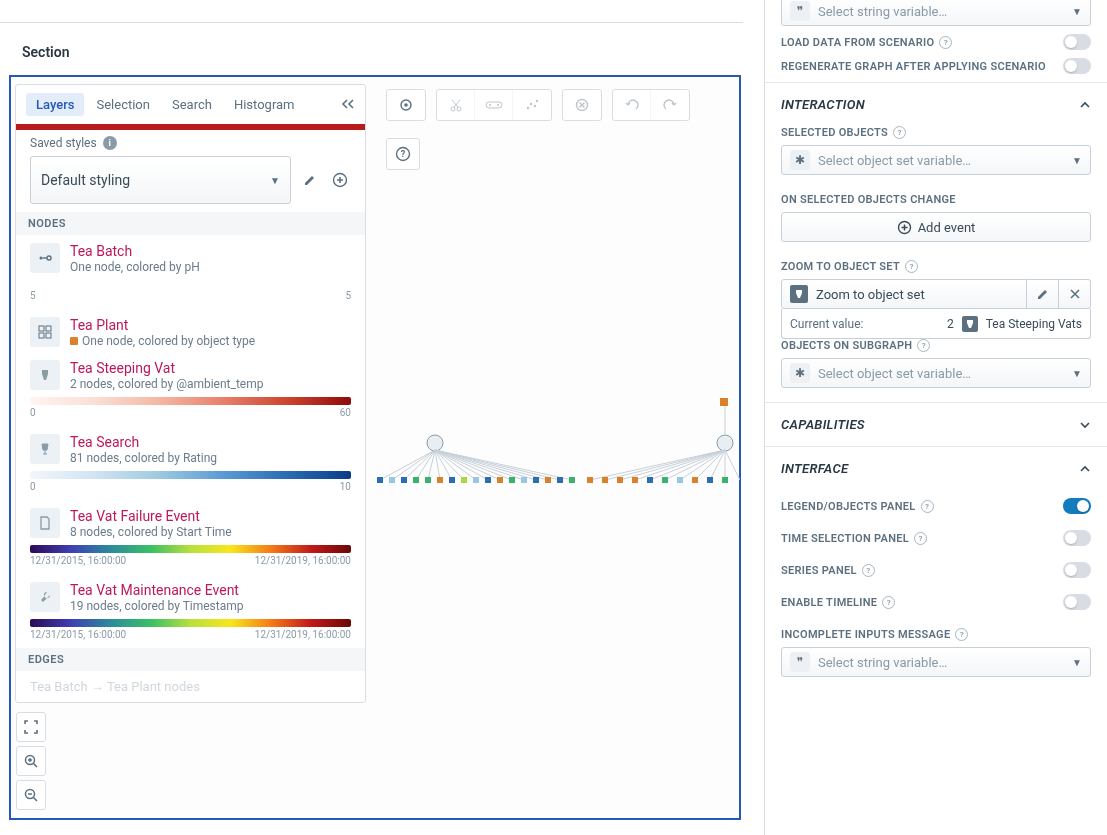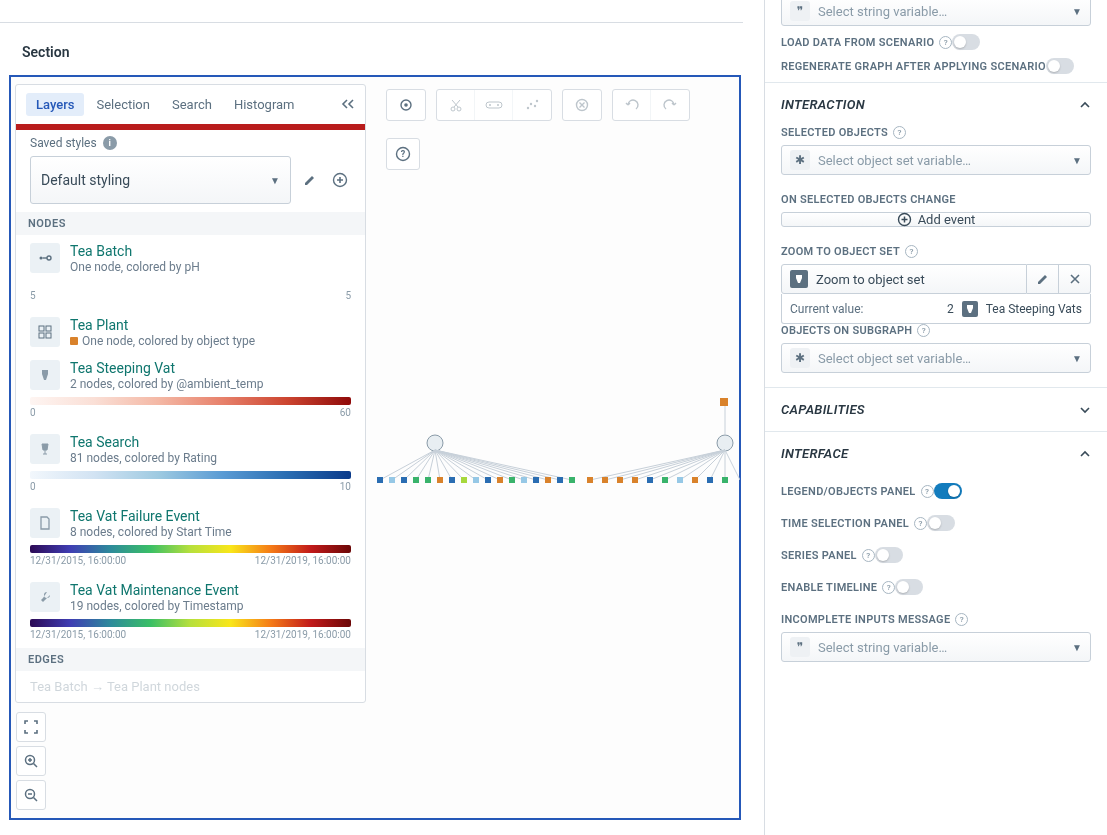--- a/index.html
+++ b/index.html
@@ -19,21 +19,21 @@
 .style-select-row { padding: 6px 14px 8px 14px; display: flex; align-items: center; gap: 8px; }
 .style-select { flex: 1; height: 48px; border: 1px solid #c7d0d9; border-radius: 3px; background: linear-gradient(#fff,#f4f6f8); display: flex; align-items: center; justify-content: space-between; padding: 0 10px; font-size: 14px; color: #394b59; }
 .style-select .caret { color: #5c7080; font-size: 10px; }
 .icon-btn-sm { width: 22px; height: 22px; display: inline-flex; align-items: center; justify-content: center; color: #5c7080; cursor: pointer; }
 .section-hdr { background: #f4f6f8; padding: 5px 12px; font-size: 11px; font-weight: 600; color: #5c7080; letter-spacing: 0.5px; }
 .nodes-list { overflow-y: auto; flex: 1; position: relative; }
 .layer-item { padding: 8px 14px 4px 14px; display: flex; flex-direction: column; }
 .layer-head { display: flex; align-items: flex-start; gap: 10px; }
 .layer-icon { width: 30px; height: 30px; background: #ebf1f5; border-radius: 3px; display: flex; align-items: center; justify-content: center; color: #5c7080; flex-shrink: 0; }
 .layer-txt { display: flex; flex-direction: column; }
-.layer-title { font-size: 14px; color: #0f766e; }
+.layer-title { font-size: 14px; color: #be185d; }
 .layer-sub { font-size: 12px; color: #6b7c8c; margin-top: 1px; display: flex; align-items: center; gap: 4px; }
 .colorbar { height: 8px; border-radius: 2px; margin: 6px 0 2px 0; }
 .bar-labels { display: flex; justify-content: space-between; font-size: 10px; color: #8a9ba8; margin-bottom: 4px; }
 .sq { width:8px; height:8px; background:#d9822b; display:inline-block; border-radius:1px; }
 
 
 .toolbar { position: absolute; left: 386px; top: 89px; display: flex; gap: 10px; }
 .tb-group { background: #fff; border: 1px solid #d8dde3; border-radius: 3px; display: flex; height: 32px; align-items: center; }
 .tb-btn { width: 38px; height: 30px; display: flex; align-items: center; justify-content: center; color: #5c7080; cursor: pointer; border-right: 1px solid #e1e8ed; }
 .tb-btn:last-child { border-right: none; }
@@ -48,29 +48,29 @@
 
 
 .right-panel { position: absolute; left: 764px; top: 0; width: 343px; height: 835px; background: #fff; border-left: 1px solid #d8dde3; overflow: hidden; }
 .right-panel::before { content:""; position:absolute; left:-21px; top:0; width:21px; height:100%; background: repeating-linear-gradient(45deg, #eef1f4, #eef1f4 3px, #fff 3px, #fff 6px); }
 .rp-row { padding: 0 16px; }
 .rp-select { height: 30px; border: 1px solid #c7d0d9; border-radius: 3px; background: linear-gradient(#fff,#f4f6f8); display: flex; align-items: center; padding: 0 8px; font-size: 13px; color: #8a9ba8; gap: 8px; }
 .rp-select .lead-icon { width: 20px; height: 20px; background: #eef1f4; border-radius: 3px; display: flex; align-items: center; justify-content: center; color: #5c7080; font-size: 12px; flex-shrink: 0; }
 .rp-select .txt { flex: 1; }
 .rp-select .caret { color: #5c7080; font-size: 10px; }
 .rp-label { font-size: 11px; font-weight: 600; color: #5c7080; letter-spacing: 0.3px; display: flex; align-items: center; gap: 5px; }
-.toggle-row { display: flex; align-items: center; justify-content: flex-start; padding: 8px 16px; }
+.toggle-row { display: flex; align-items: center; justify-content: space-between; padding: 8px 16px; }
 .toggle { width: 28px; height: 16px; border-radius: 10px; background: #d8dde3; position: relative; cursor: pointer; }
 .toggle::after { content:""; position:absolute; width:12px; height:12px; border-radius:50%; background:#fff; top:2px; left:2px; box-shadow: 0 1px 2px rgba(0,0,0,0.2); }
 .toggle.on { background: #137cbd; }
 .toggle.on::after { left: 14px; }
 .accordion-hdr { display: flex; align-items: center; justify-content: space-between; padding: 14px 16px; border-top: 1px solid #e1e8ed; font-size: 13px; font-weight: 600; color: #293742; letter-spacing: 0.3px; cursor: pointer; font-style: italic; }
 .accordion-hdr:first-child { border-top: none; }
 .help-q { width: 13px; height: 13px; border-radius: 50%; border: 1px solid #a7b6c2; display: inline-flex; align-items: center; justify-content: center; color: #8a9ba8; font-size: 8px; }
-.add-event-btn { height: 15px; border: 1px solid #c7d0d9; border-radius: 3px; background: linear-gradient(#fff,#f4f6f8); display: flex; align-items: center; justify-content: center; font-size: 13px; color: #394b59; gap: 6px; cursor: pointer; }
+.add-event-btn { height: 30px; border: 1px solid #c7d0d9; border-radius: 3px; background: linear-gradient(#fff,#f4f6f8); display: flex; align-items: center; justify-content: center; font-size: 13px; color: #394b59; gap: 6px; cursor: pointer; }
 .zoom-obj-row { display: flex; gap: 0; height: 30px; }
 .zoom-obj-main { flex: 1; border: 1px solid #c7d0d9; border-radius: 3px 0 0 3px; background: linear-gradient(#fff,#f4f6f8); display: flex; align-items: center; padding: 0 8px; gap: 8px; font-size: 13px; color: #394b59; }
 .zoom-obj-icon { width: 18px; height: 18px; background: #5c7080; border-radius: 2px; display: flex; align-items: center; justify-content: center; color: #fff; font-size: 10px; }
 .zoom-obj-btn { width: 32px; border: 1px solid #c7d0d9; border-left: none; background: linear-gradient(#fff,#f4f6f8); display:flex; align-items:center; justify-content:center; color:#5c7080; }
 .zoom-obj-btn:last-child { border-radius: 0 3px 3px 0; }
 .current-val-row { height: 30px; border: 1px solid #c7d0d9; border-top: none; border-radius: 0 0 3px 3px; display: flex; align-items: center; padding: 0 8px; font-size: 12px; color: #5c7080; gap: 8px; }
 .badge-icon { width: 16px; height: 16px; background: #5c7080; border-radius: 2px; display: flex; align-items: center; justify-content: center; color: #fff; font-size: 9px; }
 svg { display: block; }
 </style>
 </head>

